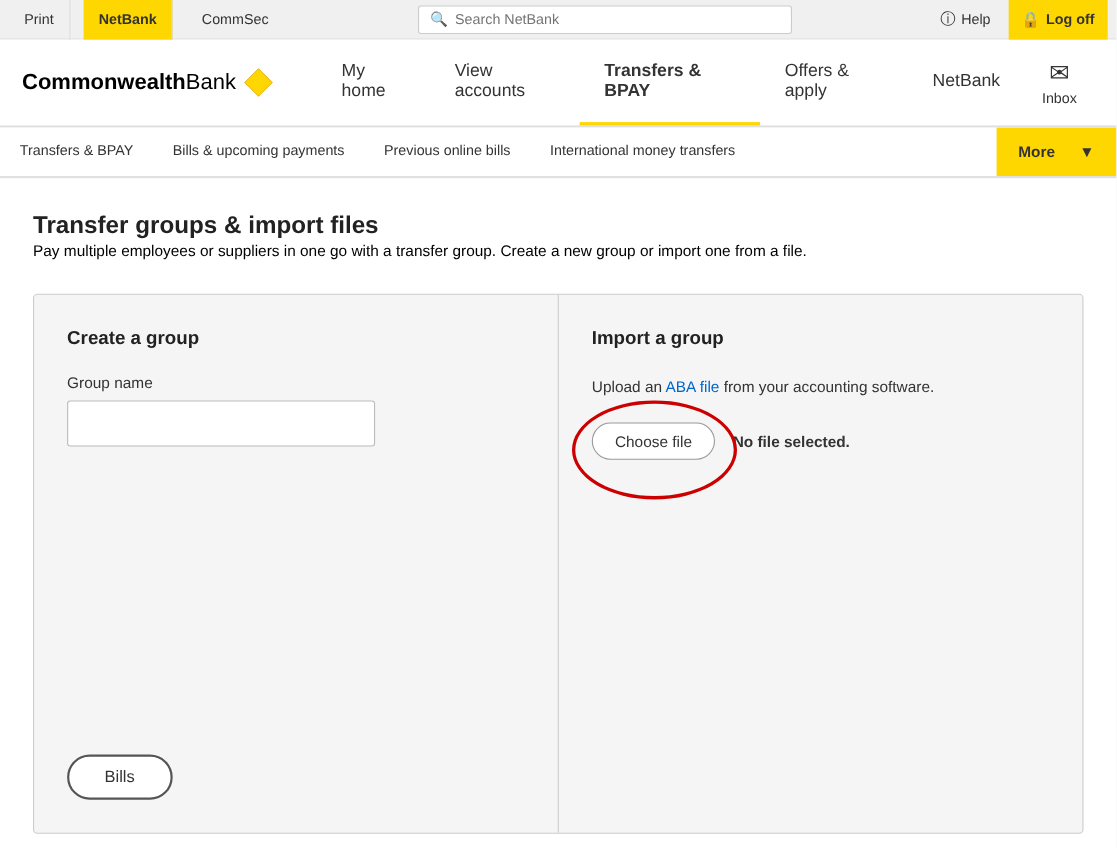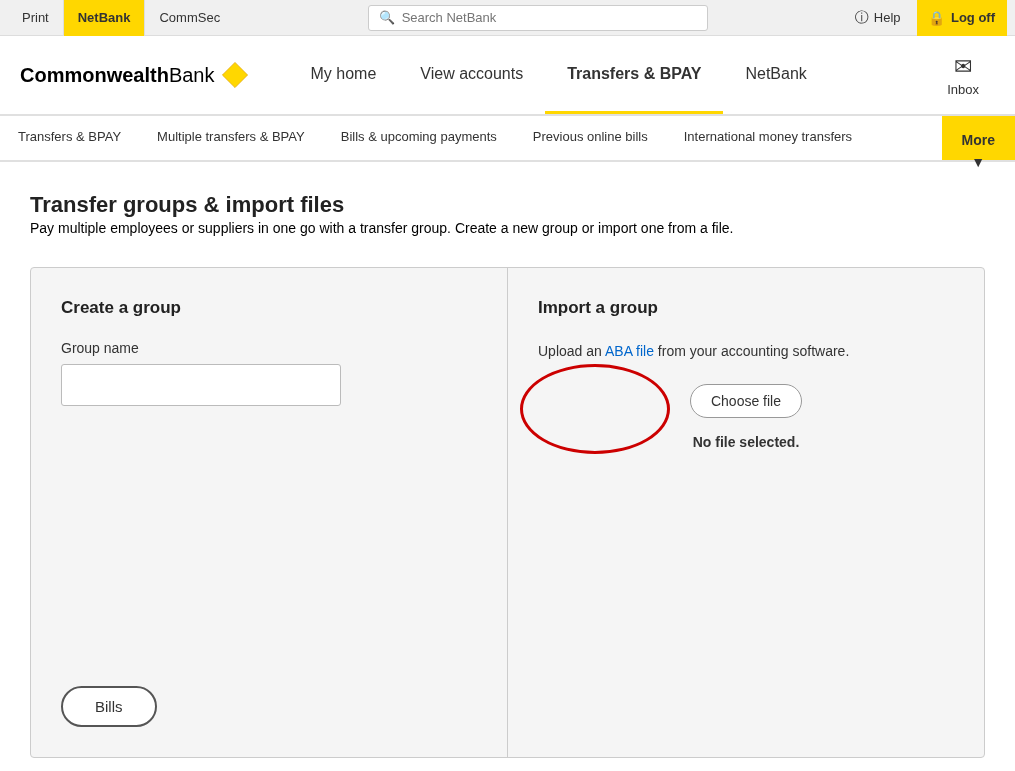--- a/index.html
+++ b/index.html
@@ -7,21 +7,21 @@
 
     
     .top-bar {
       display: flex;
       align-items: center;
       background: #f0f0f0;
       border-bottom: 1px solid #ddd;
       height: 36px;
       padding: 0 8px;
     }
-    .top-bar-left { display: flex; align-items: center; gap: 0; }
+    .top-bar-left { display: flex; align-items: center; gap: 12px; }
     .top-bar-print {
       padding: 0 14px;
       height: 36px;
       line-height: 36px;
       font-size: 13px;
       color: #333;
       cursor: pointer;
       border-right: 1px solid #ddd;
     }
     .top-bar-netbank {
@@ -150,29 +150,28 @@
       font-size: 13px;
       color: #333;
       cursor: pointer;
       border-bottom: 3px solid transparent;
       white-space: nowrap;
     }
     .sub-nav-more {
       margin-left: auto;
       background: #ffd700;
       height: 100%;
-      padding: 16px 20px;
-      display: flex;
-      align-items: center;
-      font-size: 14px;
-      font-weight: bold;
-      color: #333;
-      cursor: pointer;
-      gap: 6px;
-      flex-direction: column;
+      padding: 4px 20px;
+      display: flex;
+      align-items: center;
+      font-size: 14px;
+      font-weight: bold;
+      color: #333;
+      cursor: pointer;
+      gap: 22px;
     }
 
     
     .content {
       padding: 30px 30px;
       max-width: 1015px;
     }
     .page-title {
       font-size: 22px;
       font-weight: bold;
@@ -239,21 +238,20 @@
     .aba-link {
       color: #0066cc;
       text-decoration: none;
     }
 
     .file-upload-area {
       display: flex;
       align-items: center;
       gap: 16px;
       position: relative;
-      flex-direction: column;
     }
     .choose-file-btn {
       padding: 8px 20px;
       border: 1px solid #999;
       border-radius: 20px;
       background: #fff;
       font-size: 14px;
       cursor: pointer;
       color: #333;
       white-space: nowrap;
@@ -324,31 +322,31 @@
       <span style="font-size:20px;font-weight:bold;">Commonwealth</span><span style="font-size:20px;font-weight:normal;">Bank</span>
     </div>
     <svg class="logo-diamond" viewBox="0 0 40 40">
       <polygon points="20,2 38,20 20,38 2,20" fill="#ffd700" stroke="#e0a000" stroke-width="1"></polygon>
     </svg>
   </div>
   <div class="nav-items">
     <div class="nav-item">My home</div>
     <div class="nav-item">View accounts</div>
     <div class="nav-item active">Transfers &amp; BPAY</div>
+    <div class="nav-item">Offers &amp; apply</div>
     <div class="nav-item">NetBank</div>
   </div>
   <div class="nav-inbox">
     <span class="inbox-icon">✉</span>
     <span>Inbox</span>
   </div>
 </div>
 
 <div class="sub-nav">
   <div class="sub-nav-item">Transfers &amp; BPAY</div>
-  <div class="sub-nav-item">Multiple transfers &amp; BPAY</div>
   <div class="sub-nav-item">Bills &amp; upcoming payments</div>
   <div class="sub-nav-item">Previous online bills</div>
   <div class="sub-nav-item">International money transfers</div>
   <div class="sub-nav-more">
     <span>More</span>
     <span>▼</span>
   </div>
 </div>
 
 <div class="content">

